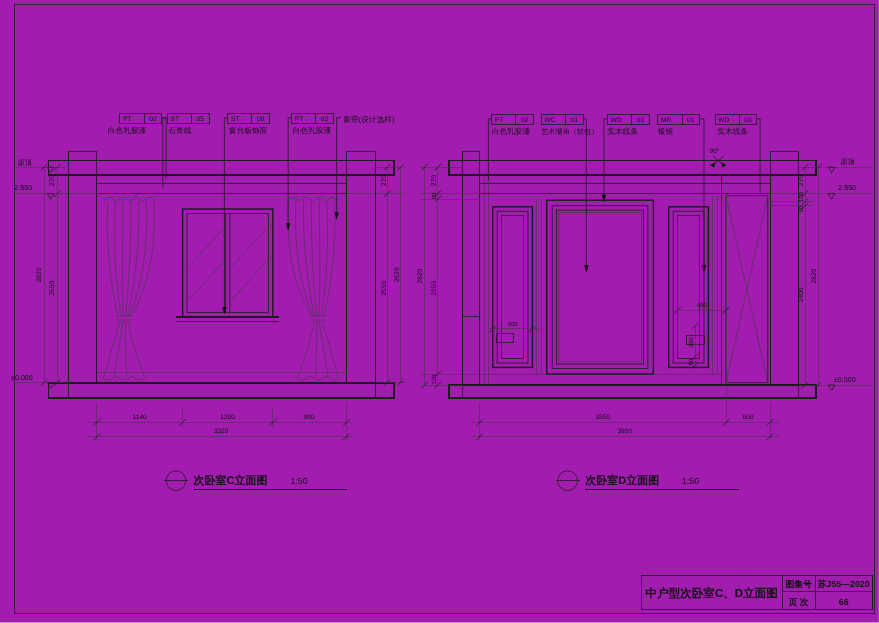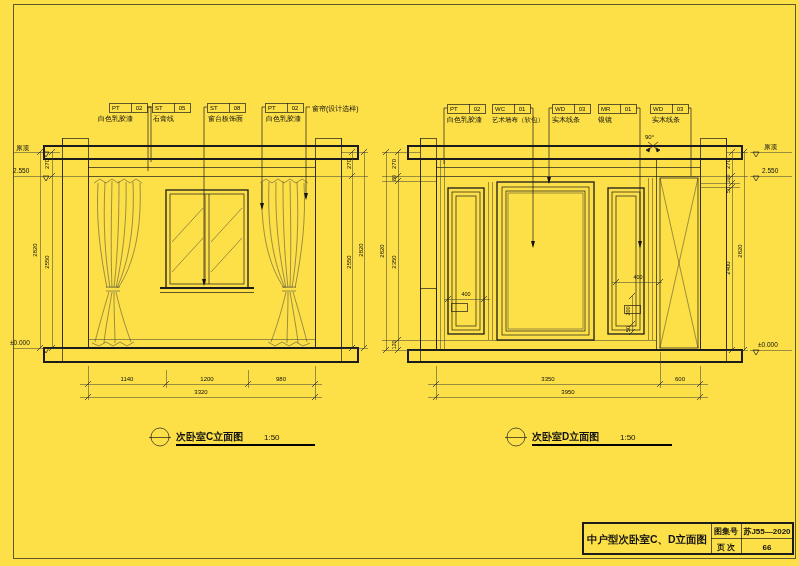--- a/index.html
+++ b/index.html
@@ -1,16 +1,16 @@
 <!DOCTYPE html>
 <html><head>
 <meta charset="utf-8">
 <style>
   html,body{margin:0;padding:0;background:#e8e8e8;}
-  #stage{position:relative;width:799px;height:566px;background:#fde047;overflow:hidden;
+  #stage{position:relative;width:799px;height:566px;background:#a21caf;overflow:hidden;
          font-family:"Liberation Sans","DejaVu Sans",sans-serif;}
   svg{position:absolute;left:0;top:0;}
   .ln{stroke:#1c1c1c;stroke-width:0.7;fill:none;}
   .ln2{stroke:#1c1c1c;stroke-width:1.3;fill:none;}
   .ln3{stroke:#000;stroke-width:1.8;fill:none;}
   .thin{stroke:#3a3a3a;stroke-width:0.5;fill:none;}
   .crisp{shape-rendering:crispEdges;}
   .tx{font-family:"Liberation Sans","DejaVu Sans",sans-serif;fill:#111;}
   .s55{font-size:5.5px;} .s6{font-size:6px;} .s65{font-size:6.5px;} .s7{font-size:7px;} .tt{font-size:10px;font-weight:bold;} .ts{font-size:8px;}
   .tb1{font-size:10.5px;font-weight:bold;} .tb2{font-size:8px;font-weight:bold;}

